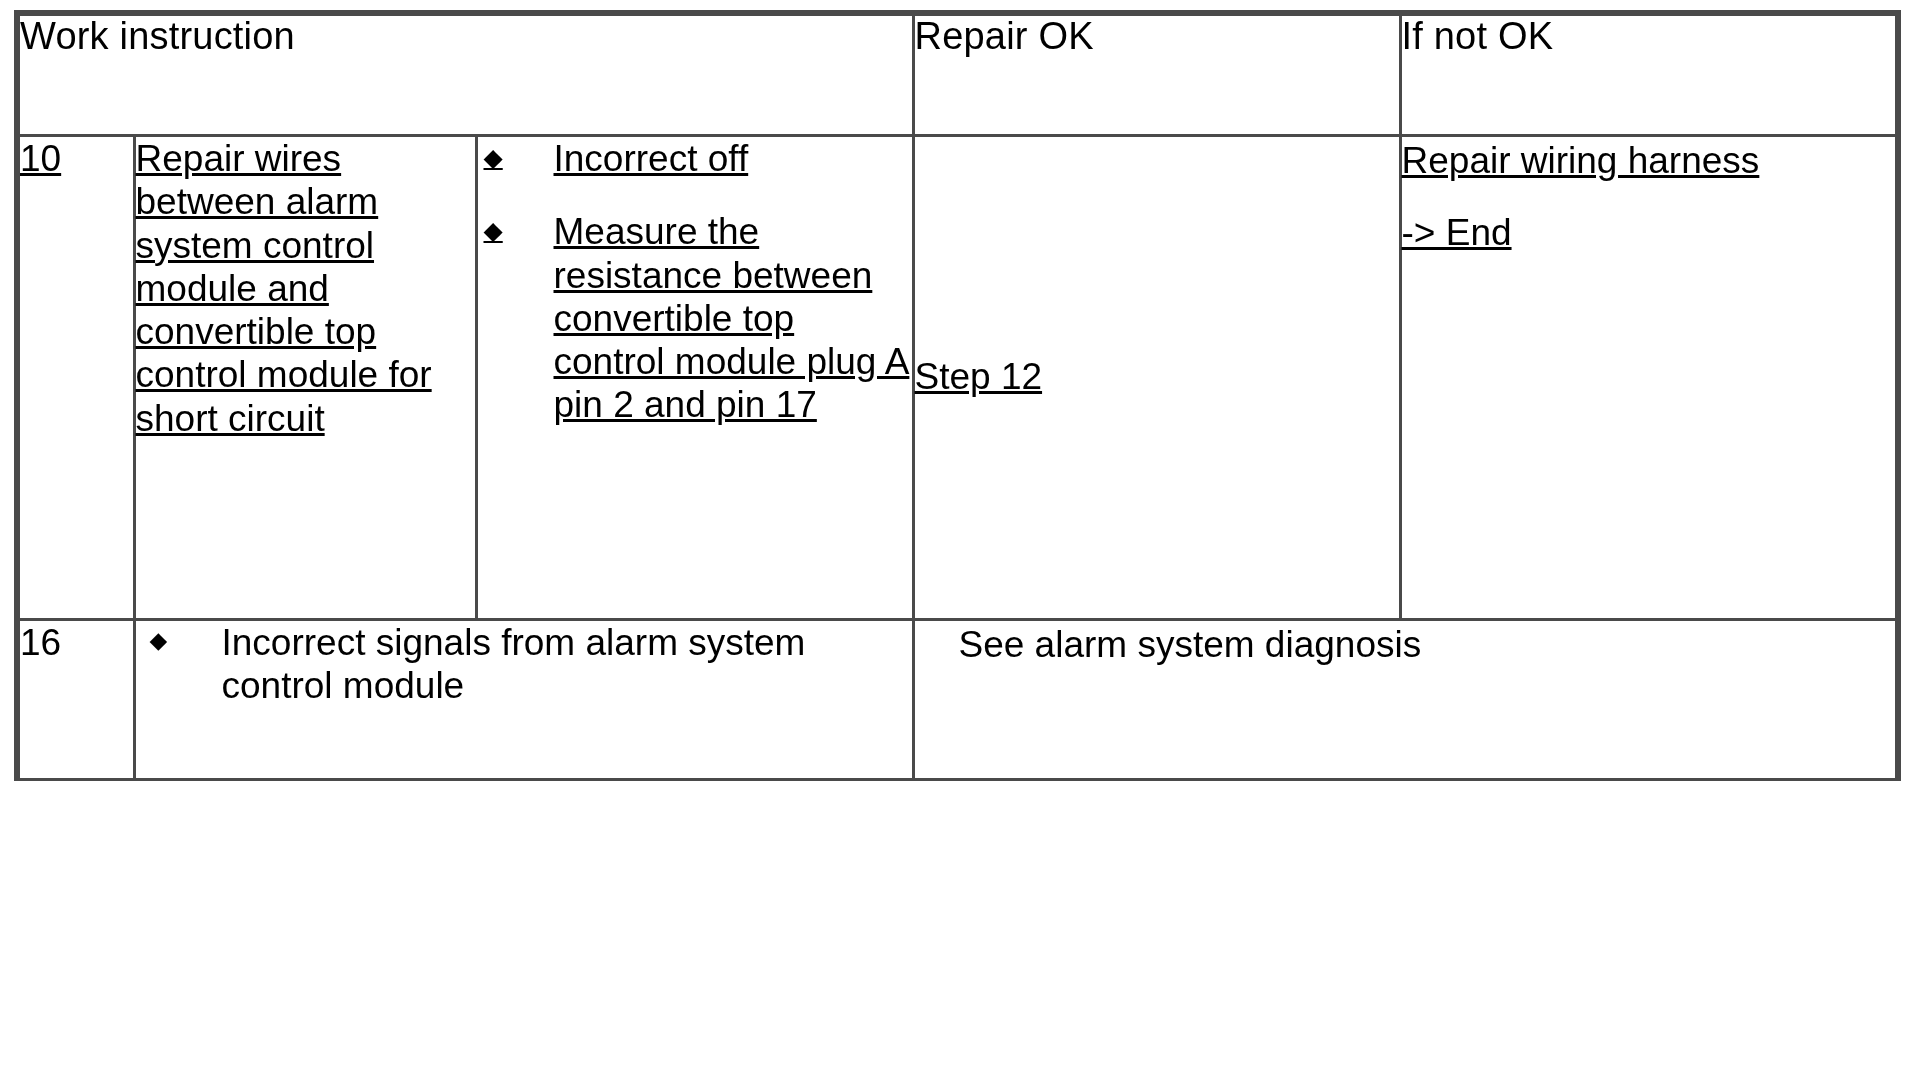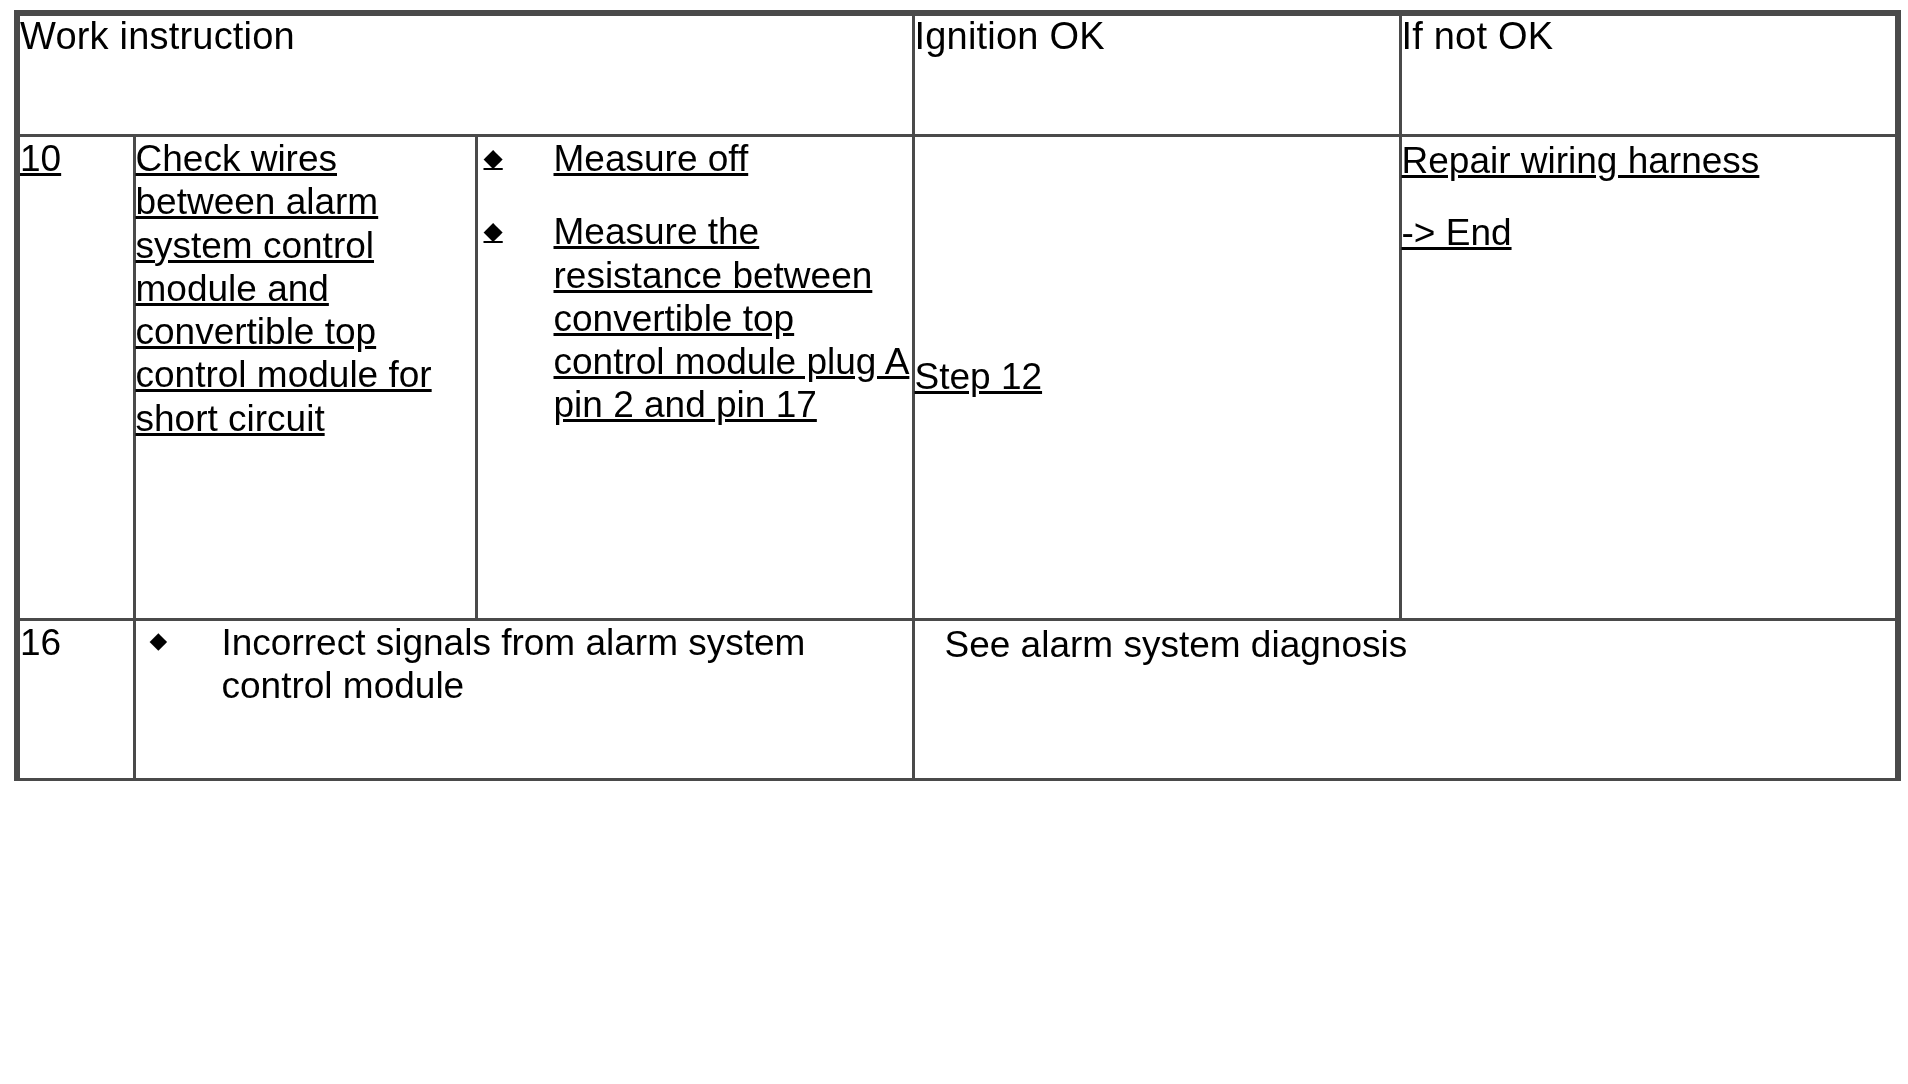--- a/index.html
+++ b/index.html
@@ -154,34 +154,34 @@
       <col style="width:117px">
       <col style="width:342px">
       <col style="width:437px">
       <col style="width:487px">
       <col style="width:498px">
     </colgroup>
 
     <tbody>
         <tr>
       <th class="hdr-cell frame-top frame-left" colspan="3">Work instruction</th>
-      <th class="hdr-cell frame-top">Ignition OK</th>
+      <th class="hdr-cell frame-top">Repair OK</th>
       <th class="hdr-cell frame-top frame-right">If not OK</th>
     </tr>
 
     <tr class="r10">
       <td class="num-cell frame-left">10</td>
 
-      <td class="txt-cell">Check wires between alarm system control module and convertible top control module for short circuit</td>
+      <td class="txt-cell">Repair wires between alarm system control module and convertible top control module for short circuit</td>
 
       <td class="bul-cell">
         <ul class="blist">
           <li>
             <span class="bullet">◆</span>
-            <span class="btext">Measure off</span>
+            <span class="btext">Incorrect off</span>
           </li>
           <li>
             <span class="bullet">◆</span>
             <span class="btext">Measure the resistance between convertible top control module plug A pin 2 and pin 17</span>
           </li>
         </ul>
       </td>
 
       <td class="plain-cell vcenter">Step 12</td>
 
@@ -197,20 +197,20 @@
 
       <td class="inst-cell" colspan="2">
         <ul class="blist tight">
           <li>
             <span class="bullet">◆</span>
             <span class="btext">Incorrect signals from alarm system control module</span>
           </li>
         </ul>
       </td>
 
-      <td class="plain-cell frame-right" colspan="2" style="padding-left:30px">See alarm system diagnosis</td>
+      <td class="plain-cell frame-right" colspan="2" style="padding-left:44px">See alarm system diagnosis</td>
     </tr>
 
 
   </tbody>
     </table>
 
 </div>
 
 </body></html>

